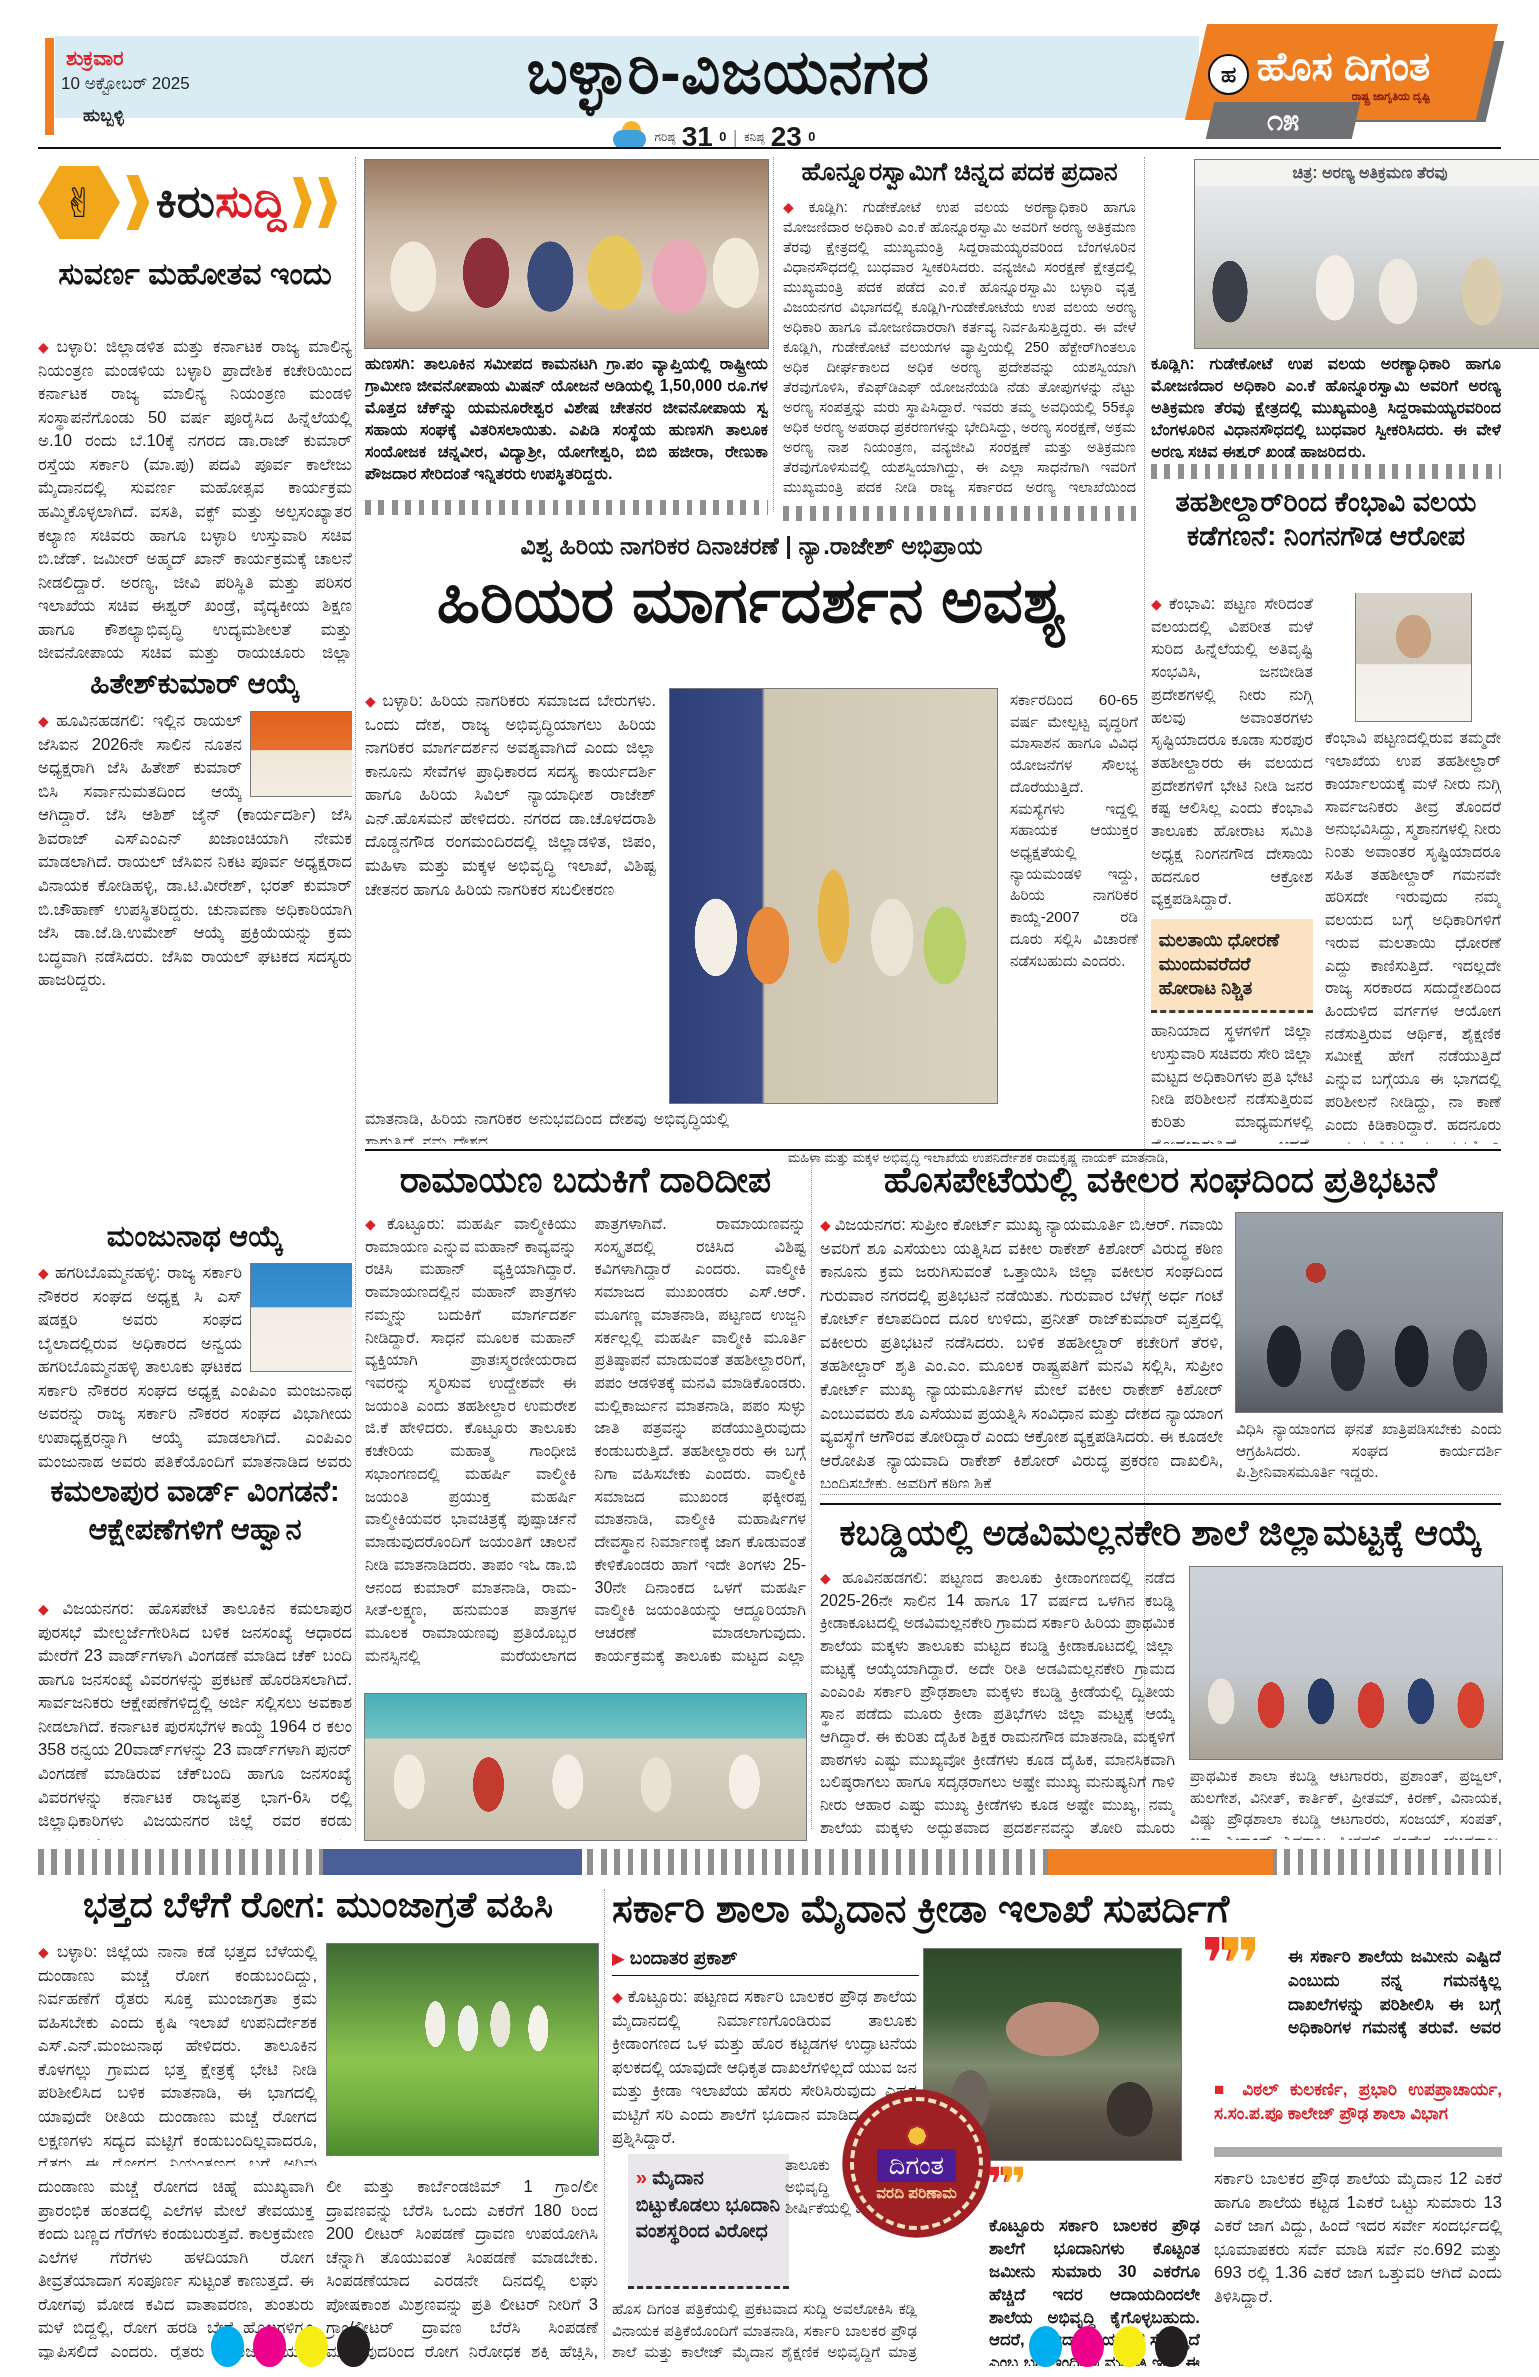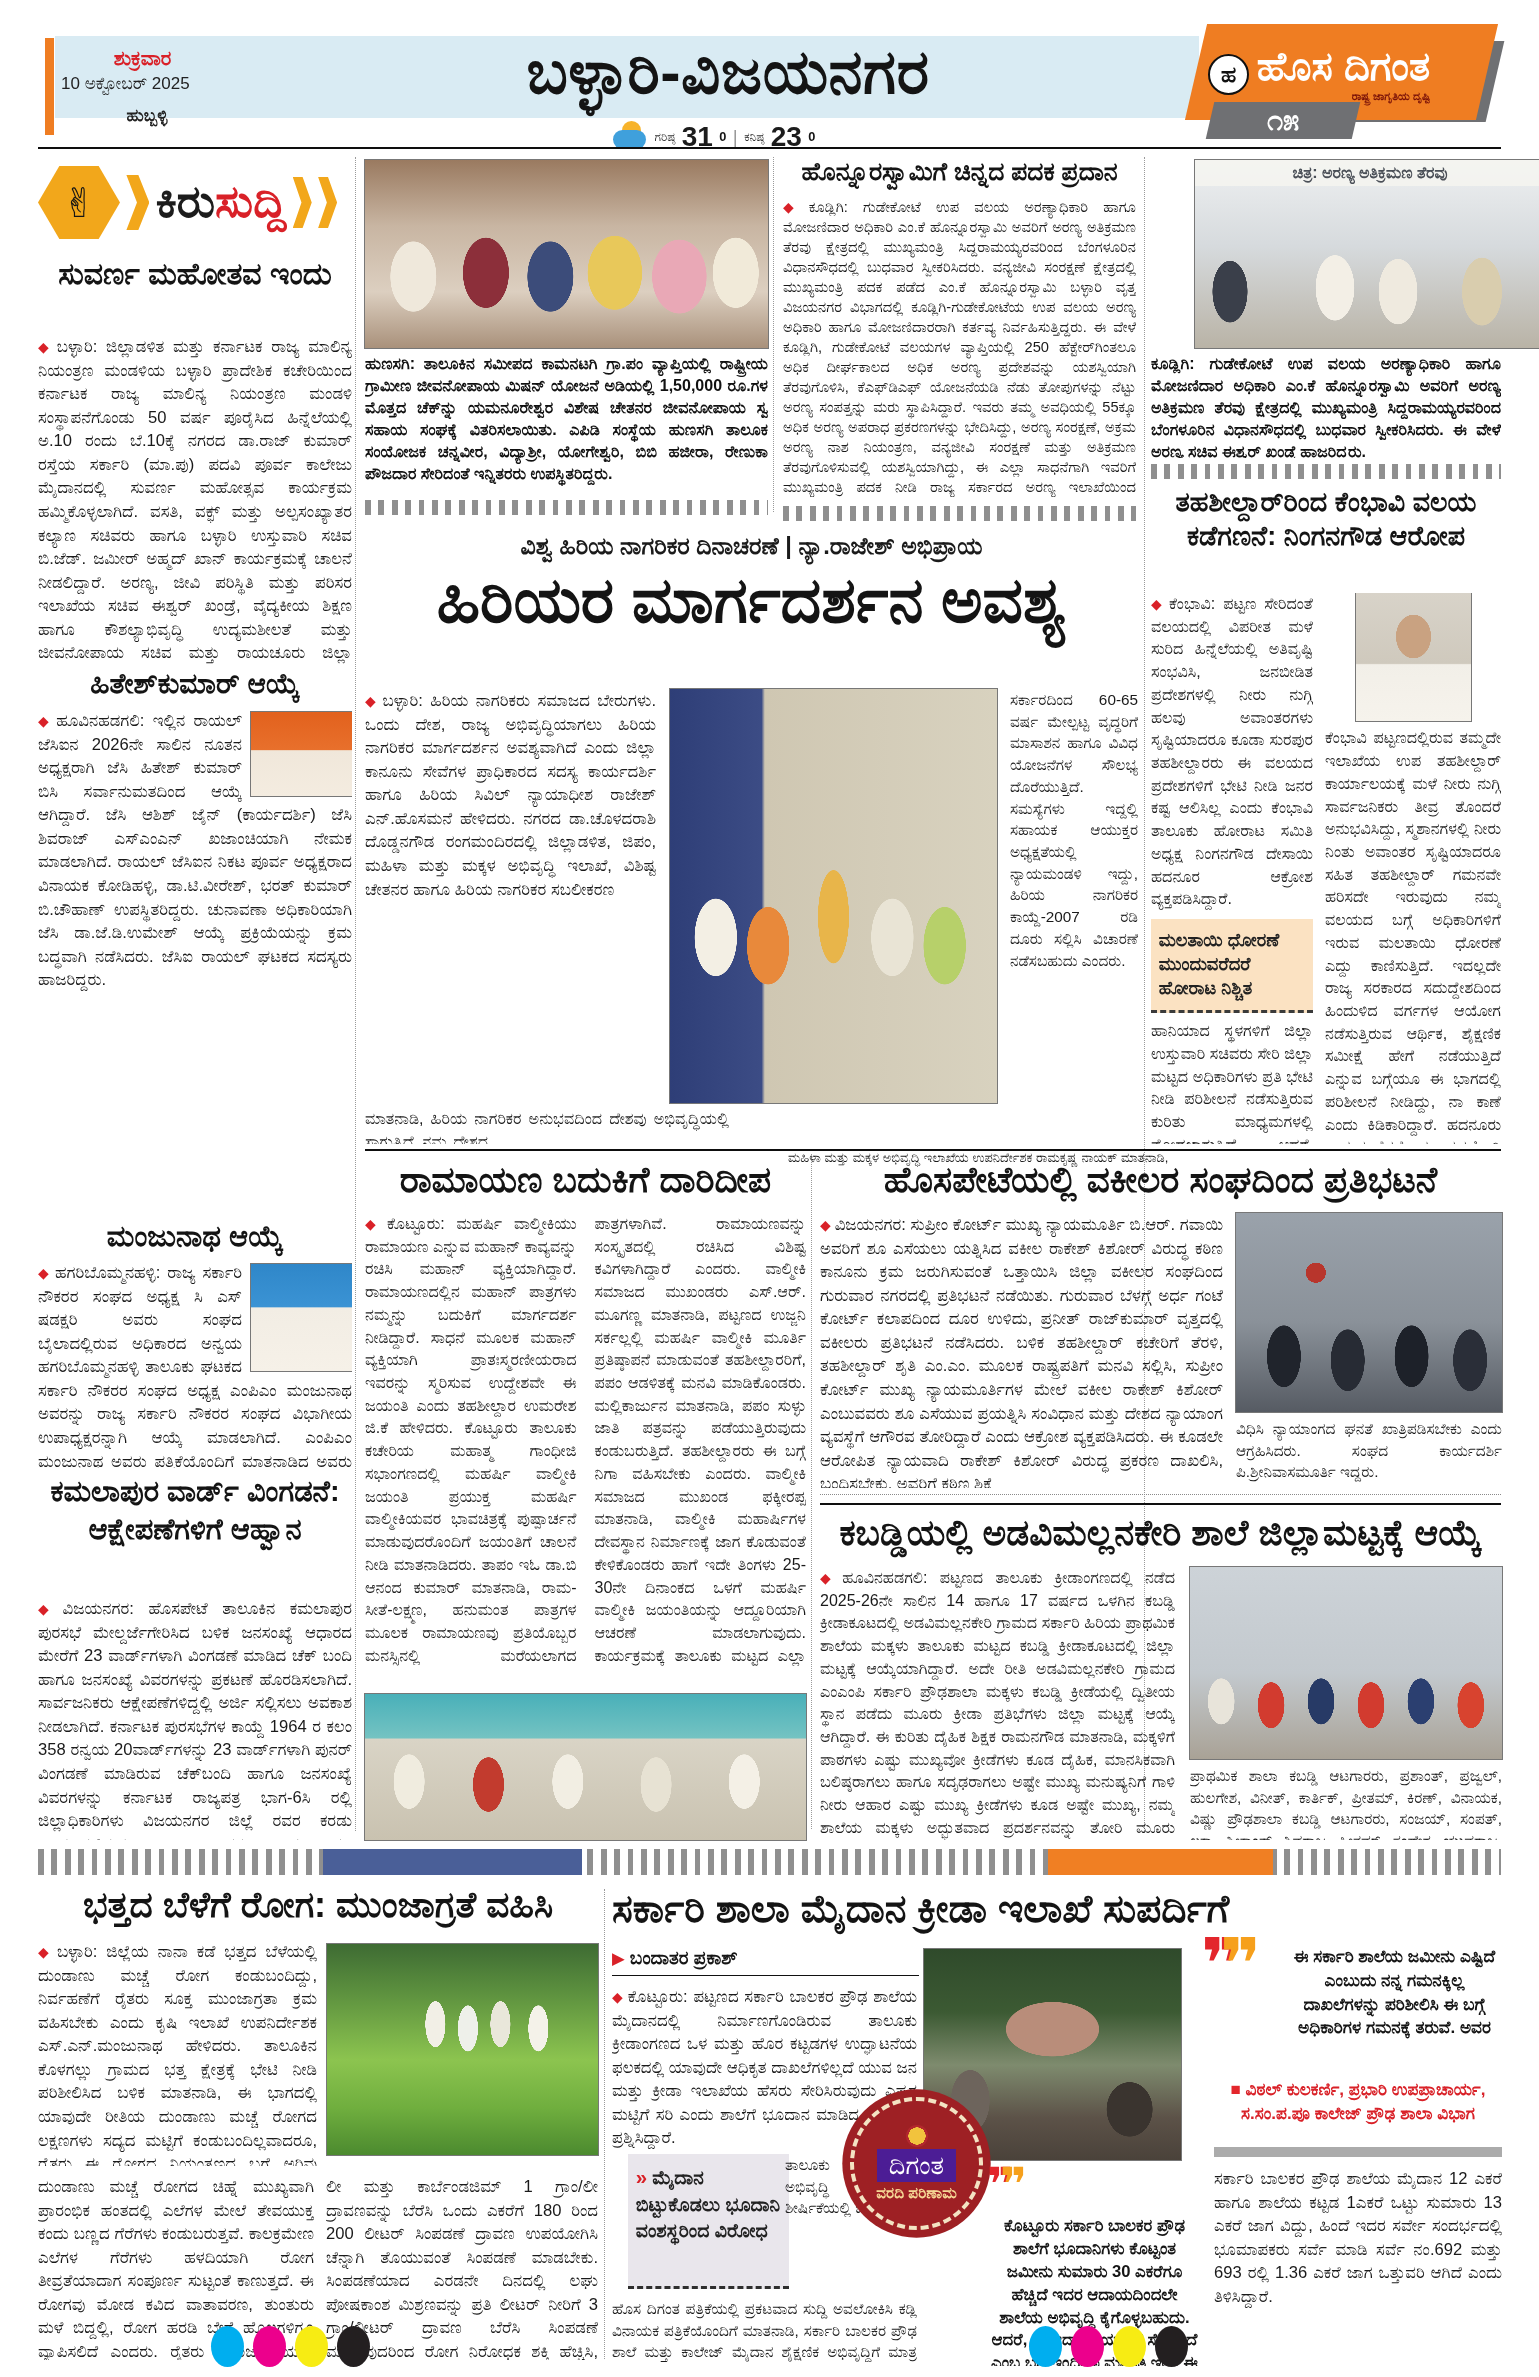--- a/index.html
+++ b/index.html
@@ -1,21 +1,21 @@
 <!DOCTYPE html>
 <html style="font-size:10.2px"><head>
 <meta charset="utf-8">
 <style>
   html,body{margin:0;padding:0;background:#e8e8e8;}
   #page{position:relative;width:1540px;height:2377px;background:#ffffff;
         font-family:"Liberation Sans","DejaVu Sans",sans-serif;color:#151515;overflow:hidden;}
   .abs{position:absolute;}
   .j{text-align:justify;}
   .ov{overflow:hidden;}
-  .bold{font-weight:bold;text-align:center;}
+  .bold{font-weight:bold;}
   .center{text-align:center;}
   .head{font-weight:800;color:#141414;line-height:1.12;}
   .body-txt{font-size:16.6px;line-height:1.42;color:#1a1a1a;}
   .body-sm{font-size:14.7px;line-height:1.36;color:#1a1a1a;}
   .caption{font-weight:bold;font-size:16px;line-height:1.38;color:#111;}
   .dia{color:#d92128;font-size:14px;padding-right:3.8px;}
   .vdot{border-left:1.9px dotted #9a9a9a;width:0;}
   .hdot{border-top:1.9px dotted #8a8a8a;height:0;}
   .rule{background:#0e0e0e;}
   .stripes{background:repeating-linear-gradient(90deg,#8f8f8f 0 5.8px,#ffffff 5.8px 13.4px);}

